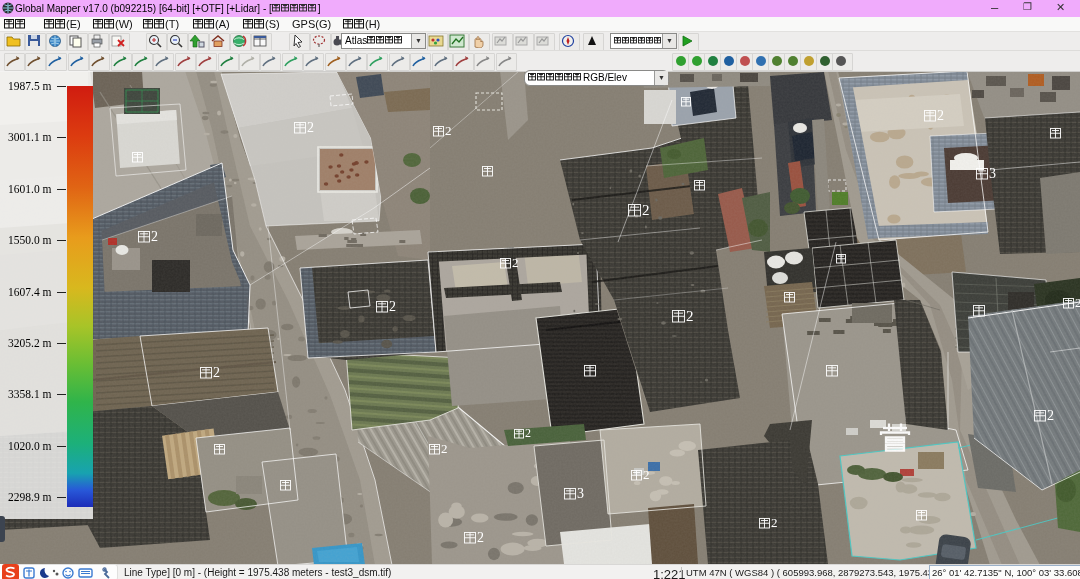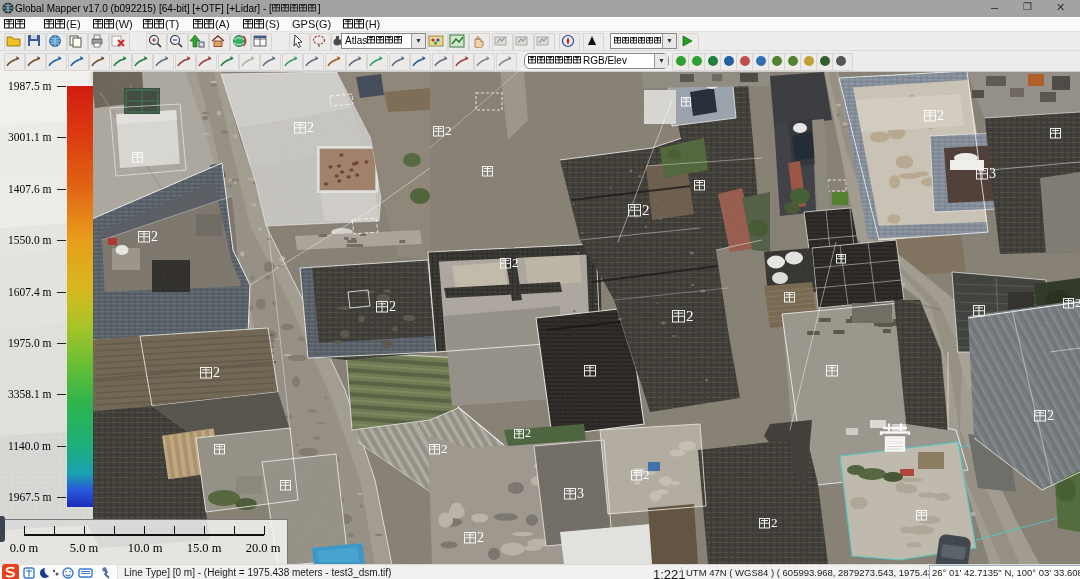--- a/index.html
+++ b/index.html
@@ -1,18 +1,18 @@
 <!DOCTYPE html>
 <html><head><meta charset="utf-8">
 <style>
 html,body{margin:0;padding:0;width:1080px;height:579px;overflow:hidden;
 font-family:"Liberation Sans",sans-serif;}
 #win{position:absolute;left:0;top:0;width:1080px;height:579px;background:#fff;}
 .abs{position:absolute;}
-#title{left:0;top:0;width:1080px;height:17px;background:#a3a3a3;font-size:11.5px;color:#000;}
+#title{left:0;top:0;width:1080px;height:17px;background:#f0abfc;font-size:11.5px;color:#000;}
 #title .txt{position:absolute;left:15px;top:3px;font-size:10px;}
 #menubar{left:0;top:17px;width:1080px;height:14px;background:#f9f9f8;font-size:11px;color:#000;}
 #tb1{left:0;top:31px;width:1080px;height:19px;background:#eeedec;border-top:1px solid #e2e1df;}
 #tb2{left:0;top:50px;width:1080px;height:20px;background:#eeedec;border-top:1px solid #dddcda;border-bottom:1px solid #cfcecc;}
 .ic{position:absolute;top:1px;width:19px;height:16px;background:#ecebe9;border:1px solid #d6d5d3;border-radius:1px;}
 .combo{position:absolute;height:14px;background:#fff;border:1px solid #8a8a88;font-size:10px;color:#000;line-height:14px;padding-left:3px;}
 .combo .da{position:absolute;right:0;top:0;width:13px;height:100%;background:#e8e7e5;border-left:1px solid #9a9a98;color:#333;font-size:7px;text-align:center;line-height:13px;}
 #status{left:8px;top:564px;width:1080px;height:15px;background:#f2f1f0;border-top:1px solid #d8d7d5;font-size:10.5px;color:#1a1a1a;white-space:nowrap;text-align:center;}
 #legend{left:0;top:71px;width:93px;height:448px;background:rgba(252,252,251,0.8);}
 #gradbar{position:absolute;left:67px;top:15px;width:26px;height:421px;
@@ -1245,21 +1245,21 @@
           <path d="M11 2l3 2-2 2z" fill="#a04040"></path>
         </svg></div>
       <div class="ic" style="left:474px;top:2px"><svg width="17" height="14" viewBox="0 0 17 14">
           <path d="M2 12c3-6 9-6 12-8" fill="none" stroke="#888" stroke-width="1.6"></path>
           <path d="M11 2l3 2-2 2z" fill="#888"></path>
         </svg></div>
       <div class="ic" style="left:496px;top:2px"><svg width="17" height="14" viewBox="0 0 17 14">
           <path d="M2 12c3-6 9-6 12-8" fill="none" stroke="#888" stroke-width="1.6"></path>
           <path d="M11 2l3 2-2 2z" fill="#888"></path>
         </svg></div>
-      <div class="combo" style="left:524px;top:2px;width:140px;border-radius:6px;"><svg style="vertical-align:-1px" width="55" height="10" viewBox="0 0 55 10">
+      <div class="combo" style="left:524px;top:19px;width:140px;border-radius:6px;"><svg style="vertical-align:-1px" width="55" height="10" viewBox="0 0 55 10">
           <g stroke="#111" stroke-width="0.9" stroke-opacity="1.0" fill="none">
             <rect x="0.5" y="1.5" width="7" height="6.5"></rect>
             <path d="M0.5 4.75 H7.5"></path>
             <path d="M4.0 1.5 V8"></path>
             <path d="M2 2.56 H6"></path>
           </g>
           <g stroke="#111" stroke-width="0.9" stroke-opacity="1.0" fill="none">
             <rect x="9.5" y="1.5" width="7" height="6.5"></rect>
             <path d="M9.5 4.75 H16.5"></path>
             <path d="M13.0 1.5 V8"></path>
@@ -1323,53 +1323,36 @@
       <div class="ic" style="left:832px;top:2px"><svg width="17" height="14" viewBox="0 0 17 14">
           <circle cx="8" cy="7" r="5" fill="#555"></circle>
         </svg></div>
     </div>
  <div id="legend" class="abs">
    <div id="gradbar"></div>
    <div class="lgl" style="top:9px">1987.5 m</div>
       <div class="lgt" style="top:15px"></div>
 <div class="lgl" style="top:60px">3001.1 m</div>
       <div class="lgt" style="top:66px"></div>
-<div class="lgl" style="top:112px">1407.6 m</div>
+<div class="lgl" style="top:112px">1601.0 m</div>
       <div class="lgt" style="top:118px"></div>
 <div class="lgl" style="top:163px">1550.0 m</div>
       <div class="lgt" style="top:169px"></div>
 <div class="lgl" style="top:215px">1607.4 m</div>
       <div class="lgt" style="top:221px"></div>
-<div class="lgl" style="top:266px">1975.0 m</div>
+<div class="lgl" style="top:266px">3205.2 m</div>
       <div class="lgt" style="top:272px"></div>
 <div class="lgl" style="top:317px">3358.1 m</div>
       <div class="lgt" style="top:323px"></div>
-<div class="lgl" style="top:369px">1140.0 m</div>
+<div class="lgl" style="top:369px">1020.0 m</div>
       <div class="lgt" style="top:375px"></div>
-<div class="lgl" style="top:420px">1967.5 m</div>
+<div class="lgl" style="top:420px">2298.9 m</div>
       <div class="lgt" style="top:426px"></div>
 
  </div>
- <div id="scalebar" class="abs">
-      <div style="position:absolute;left:24px;top:14px;width:240px;height:1.5px;background:#111"></div>
-      <div class="sbt" style="left:24px"></div>
-      <div class="sbt" style="left:54px"></div>
-      <div class="sbt" style="left:84px"></div>
-      <div class="sbt" style="left:114px"></div>
-      <div class="sbt" style="left:144px"></div>
-      <div class="sbt" style="left:174px"></div>
-      <div class="sbt" style="left:204px"></div>
-      <div class="sbt" style="left:234px"></div>
-      <div class="sbt" style="left:264px"></div>
-      <div class="sbl" style="left:2px">0.0 m</div>
-      <div class="sbl" style="left:62px">5.0 m</div>
-      <div class="sbl" style="left:123px">10.0 m</div>
-      <div class="sbl" style="left:182px">15.0 m</div>
-      <div class="sbl" style="left:241px">20.0 m</div>
-    </div>
  <div id="status" class="abs">
    <span class="abs" style="left:116px;top:2px;font-size:10px;">Line Type] [0 m] - (Height = 1975.438 meters - test3_dsm.tif)</span>
    <span class="abs" style="left:645px;top:2px;font-size:13px;">1:221</span>
    <span class="abs" style="left:673px;top:2px;font-size:9.5px;border-left:1px solid #c0c0be;padding-left:4px;">UTM 47N ( WGS84 ) ( 605993.968, 2879273.543, 1975.438 m )</span>
    <span class="abs" style="left:921px;top:0px;border:1px solid #9ab0c8;background:#fbfbfa;padding:0 2px;height:13px;font-size:9.5px;line-height:14px;">26° 01' 42.7135" N, 100° 03' 33.6087" E</span>
  </div>
  <div id="lefttab" class="abs" style="left:0;top:516px;width:5px;height:26px;background:#3c4450;border-radius:0 3px 3px 0;"></div>
  <div id="sogou" class="abs" style="left:2px;top:564px;width:114px;height:15px;background:#fdfdfd;border:1px solid #e0e0de;border-radius:3px;">
    <svg class="abs" style="left:-1px;top:-1px" width="17" height="17" viewBox="0 0 17 17">
         <rect x="0" y="0" width="17" height="17" rx="3" fill="#e8401c"></rect>

